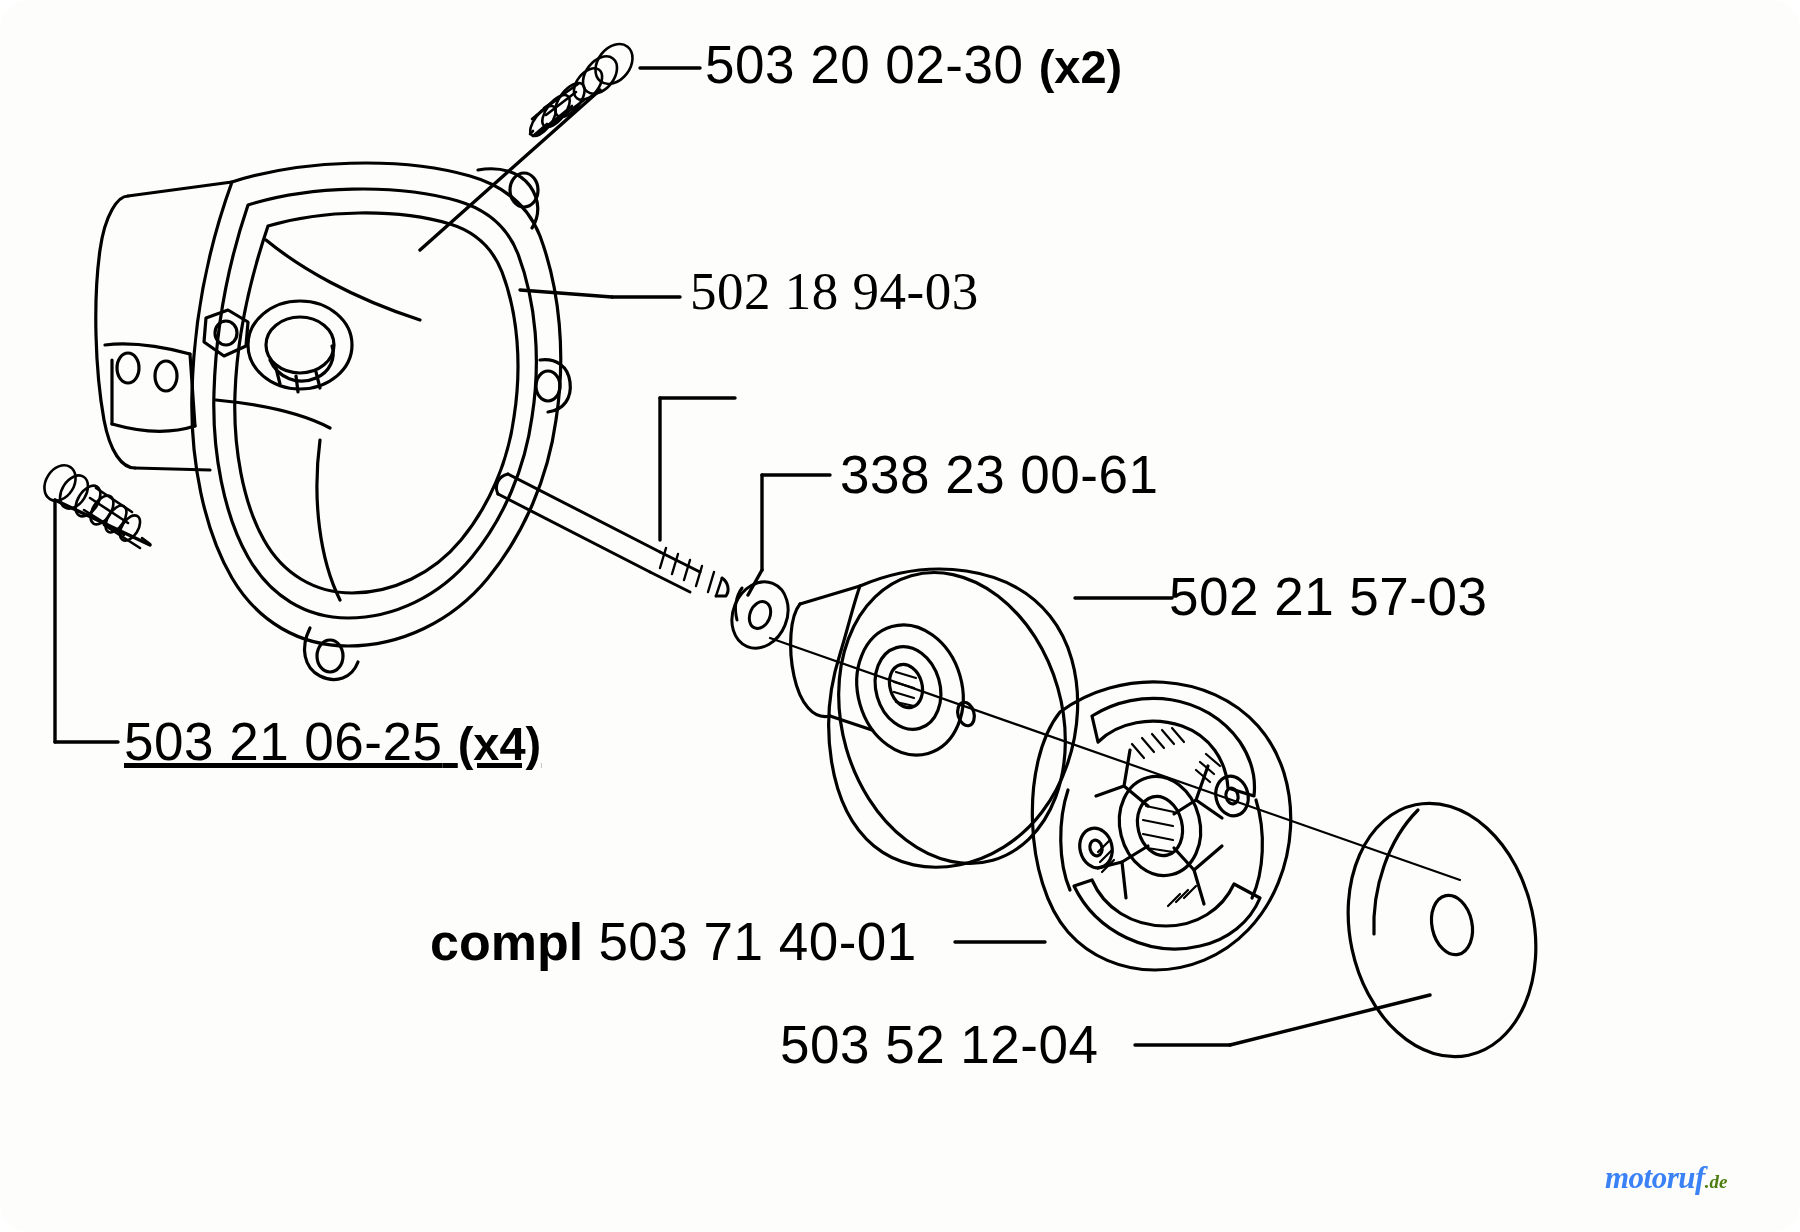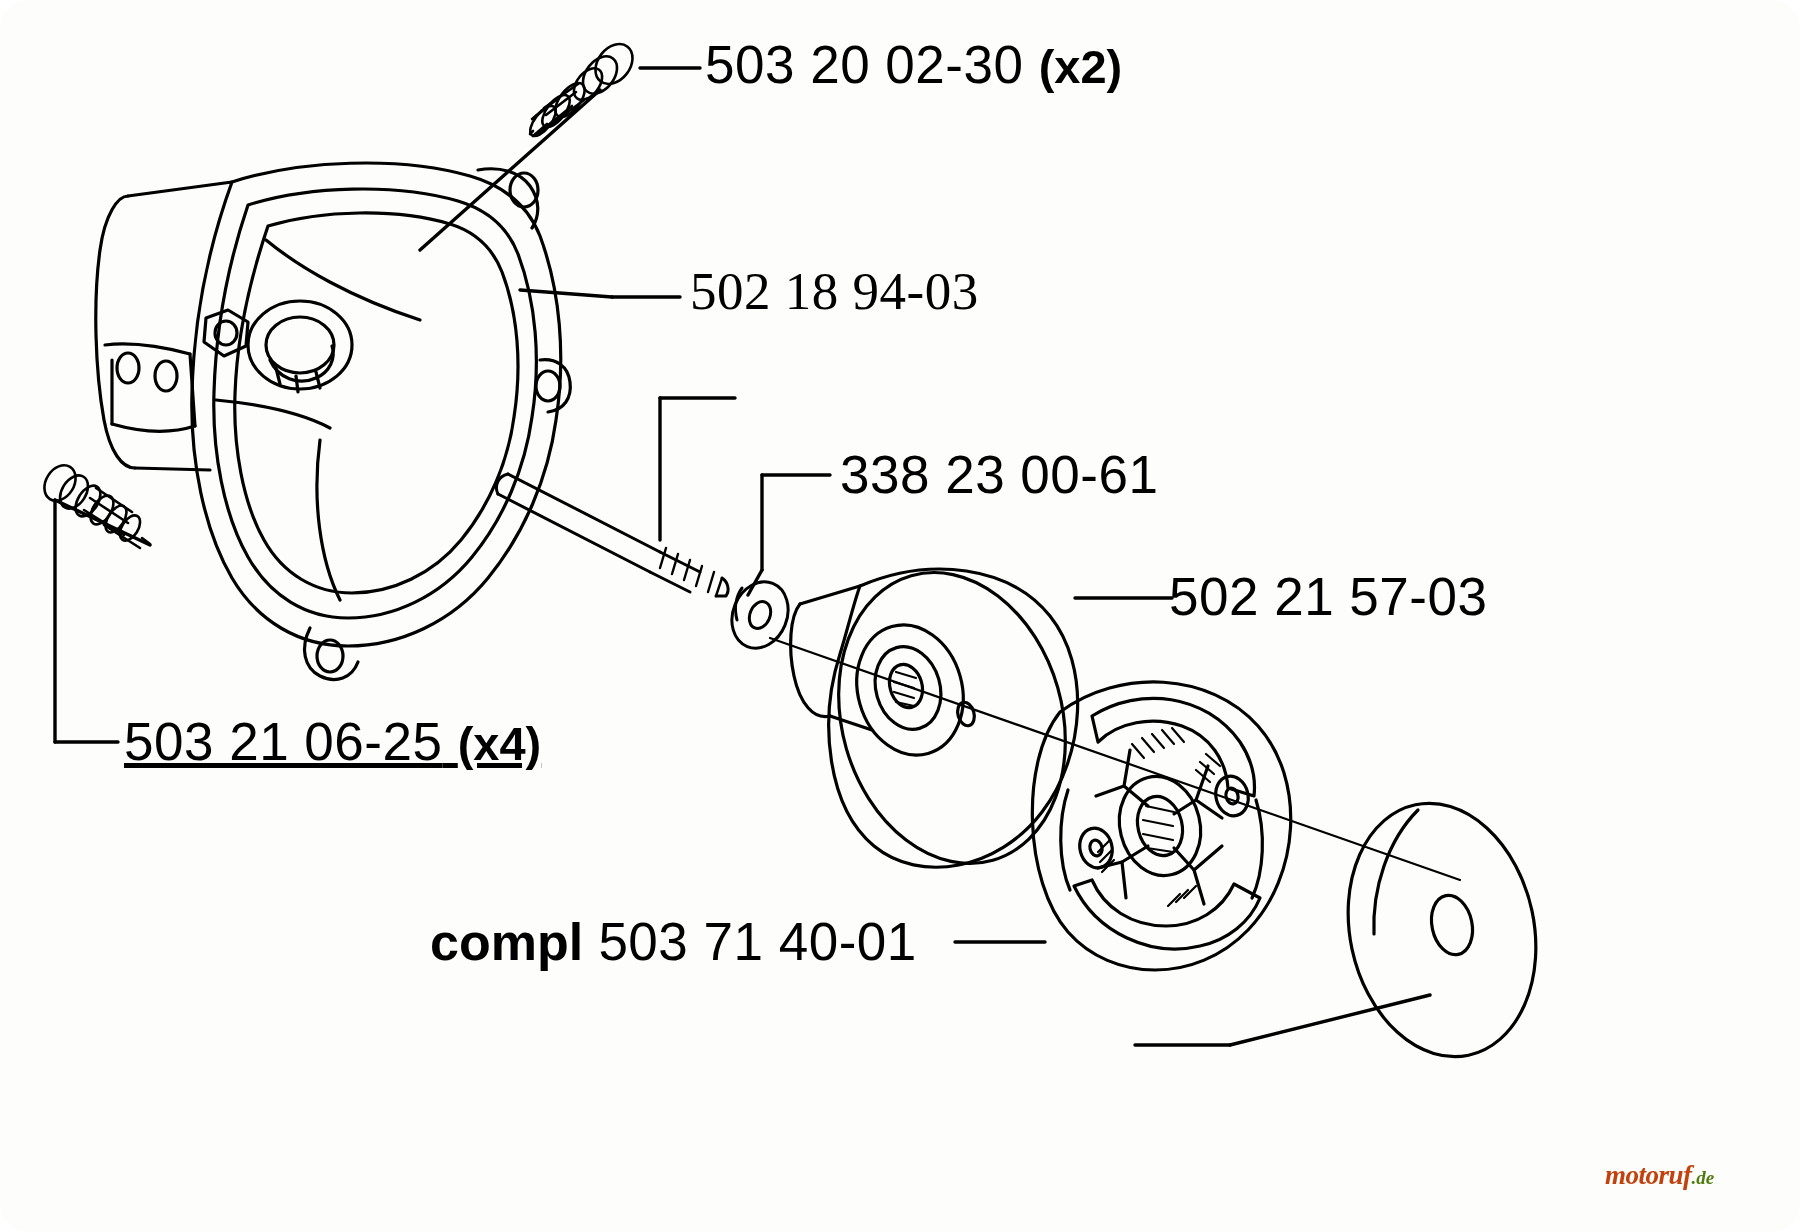--- a/index.html
+++ b/index.html
@@ -47,24 +47,24 @@
     font-size: 52px;
     font-weight: 700;
     letter-spacing: 0px;
   }
   .wm {
     position: absolute;
     font-family: "Liberation Serif", serif;
     white-space: nowrap;
   }
   .wm-main {
-    font-size: 27px;
+    font-size: 31px;
     font-weight: 700;
     font-style: italic;
-    color: #c2410c;
+    color: #3b82f6;
     letter-spacing: -0.5px;
   }
   .wm-tld {
     font-size: 19px;
     font-weight: 700;
     font-style: italic;
     color: #4d7c0f;
     letter-spacing: 0px;
     margin-top: 28px;
   }
@@ -347,18 +347,21 @@
   <div class="lbl lbl-num" style="left:124px; top:715px;text-decoration:underline;">
     <span>503 21 06-25</span>
     <span class="lbl-qty">(x4)</span>
   </div>
 
   <div class="lbl lbl-num" style="left:430px; top:915px;">
     <span class="lbl-compl">compl</span>
     <span>503 71 40-01</span>
   </div>
 
+  <div class="lbl lbl-num" style="left:780px; top:1018px;">
+    <span>503 52 12-04</span>
+  </div>
 
   <div class="wm" style="left:1605px; top:1160px;">
     <span class="wm-main">motoruf</span><span class="wm-tld">.de</span>
   </div>
 
 </div>
 
 </body></html>

